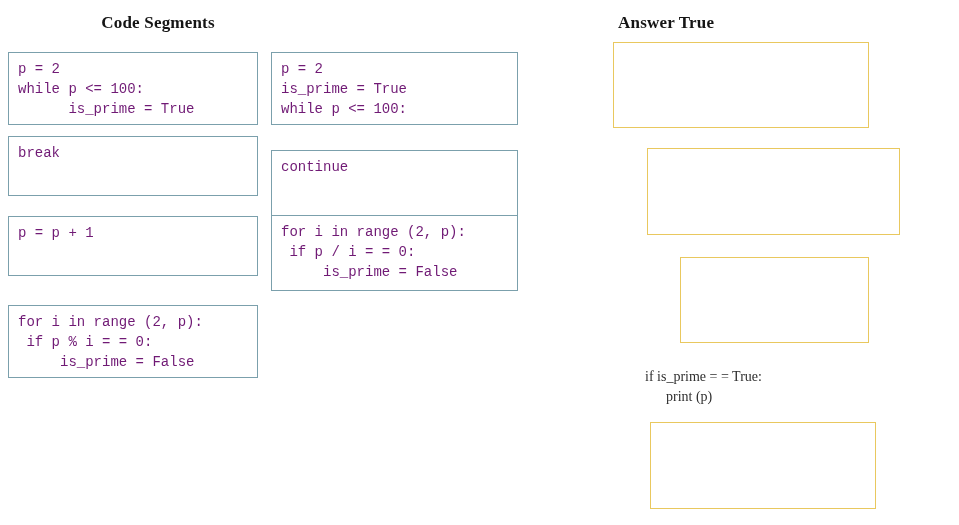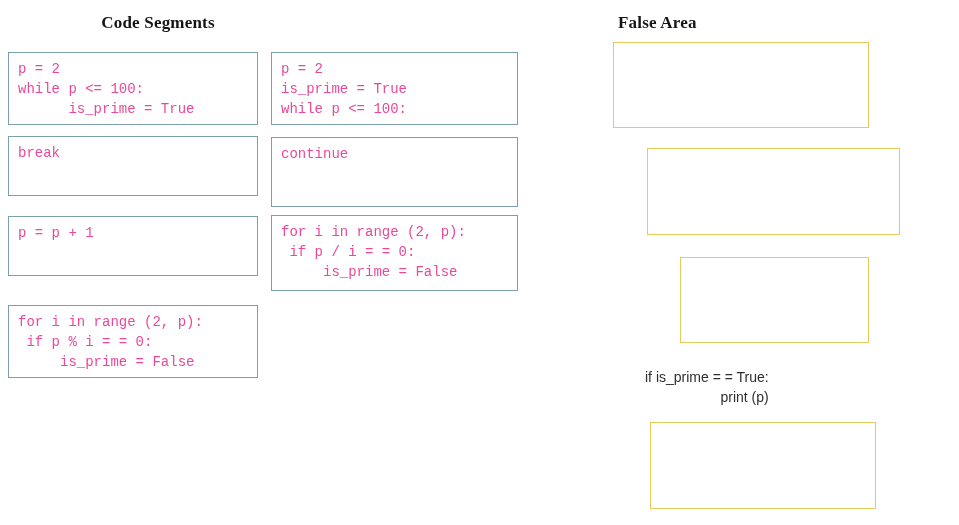--- a/index.html
+++ b/index.html
@@ -20,74 +20,73 @@
     color: #151515;
     letter-spacing: 0.2px;
   }
   .code-seg {
     position: absolute;
     border: 1px solid #7ba0ac;
     background: #ffffff;
     font-family: "Liberation Mono", "DejaVu Sans Mono", monospace;
     font-size: 14px;
     line-height: 20px;
-    color: #ec4899;
+    color: #701a75;
     padding: 6px 9px;
     white-space: pre;
     overflow: hidden;
     cursor: grab;
   }
   .drop-slot {
     position: absolute;
     border: 1px solid #e9c85e;
     background: #ffffff;
   }
   .static-code {
     position: absolute;
-    font-family: Liberation Sans, sans-serif;
+    font-family: Liberation Serif, serif;
     font-size: 14px;
     line-height: 20px;
     color: #2e2e2e;
     white-space: pre;
-    text-align: right;
   }
 </style>
 </head>
 <body>
 
 <div class="stage">
 
   <div>
     <div class="panel-title" style="left:8px; top:13px; width:300px; text-align:center;">Code Segments</div>
 
     <pre class="code-seg" style="left:8px; top:52px; width:250px; height:73px;">p = 2
 while p &lt;= 100:
       is_prime = True</pre>
 
     <pre class="code-seg" style="left:271px; top:52px; width:247px; height:73px;">p = 2
 is_prime = True
 while p &lt;= 100:</pre>
 
     <pre class="code-seg" style="left:8px; top:136px; width:250px; height:60px;">break</pre>
 
-    <pre class="code-seg" style="left:271px; top:137px; width:247px; height:70px;">continue</pre>
+    <pre class="code-seg" style="left:271px; top:150px; width:247px; height:70px;">continue</pre>
 
     <pre class="code-seg" style="left:8px; top:216px; width:250px; height:60px;">p = p + 1</pre>
 
     <pre class="code-seg" style="left:271px; top:215px; width:247px; height:76px;">for i in range (2, p):
  if p / i = = 0:
      is_prime = False</pre>
 
     <pre class="code-seg" style="left:8px; top:305px; width:250px; height:73px;">for i in range (2, p):
  if p % i = = 0:
      is_prime = False</pre>
   </div>
 
   <div>
-    <div class="panel-title" style="left:618px; top:13px;">False Area</div>
+    <div class="panel-title" style="left:618px; top:13px;">Answer True</div>
 
     <div class="drop-slot" style="left:613px; top:42px; width:256px; height:86px;"></div>
 
     <div class="drop-slot" style="left:647px; top:148px; width:253px; height:87px;"></div>
 
     <div class="drop-slot" style="left:680px; top:257px; width:189px; height:86px;"></div>
 
     <pre class="static-code" style="left:645px; top:367px;">if is_prime = = True:
       print (p)</pre>
 

